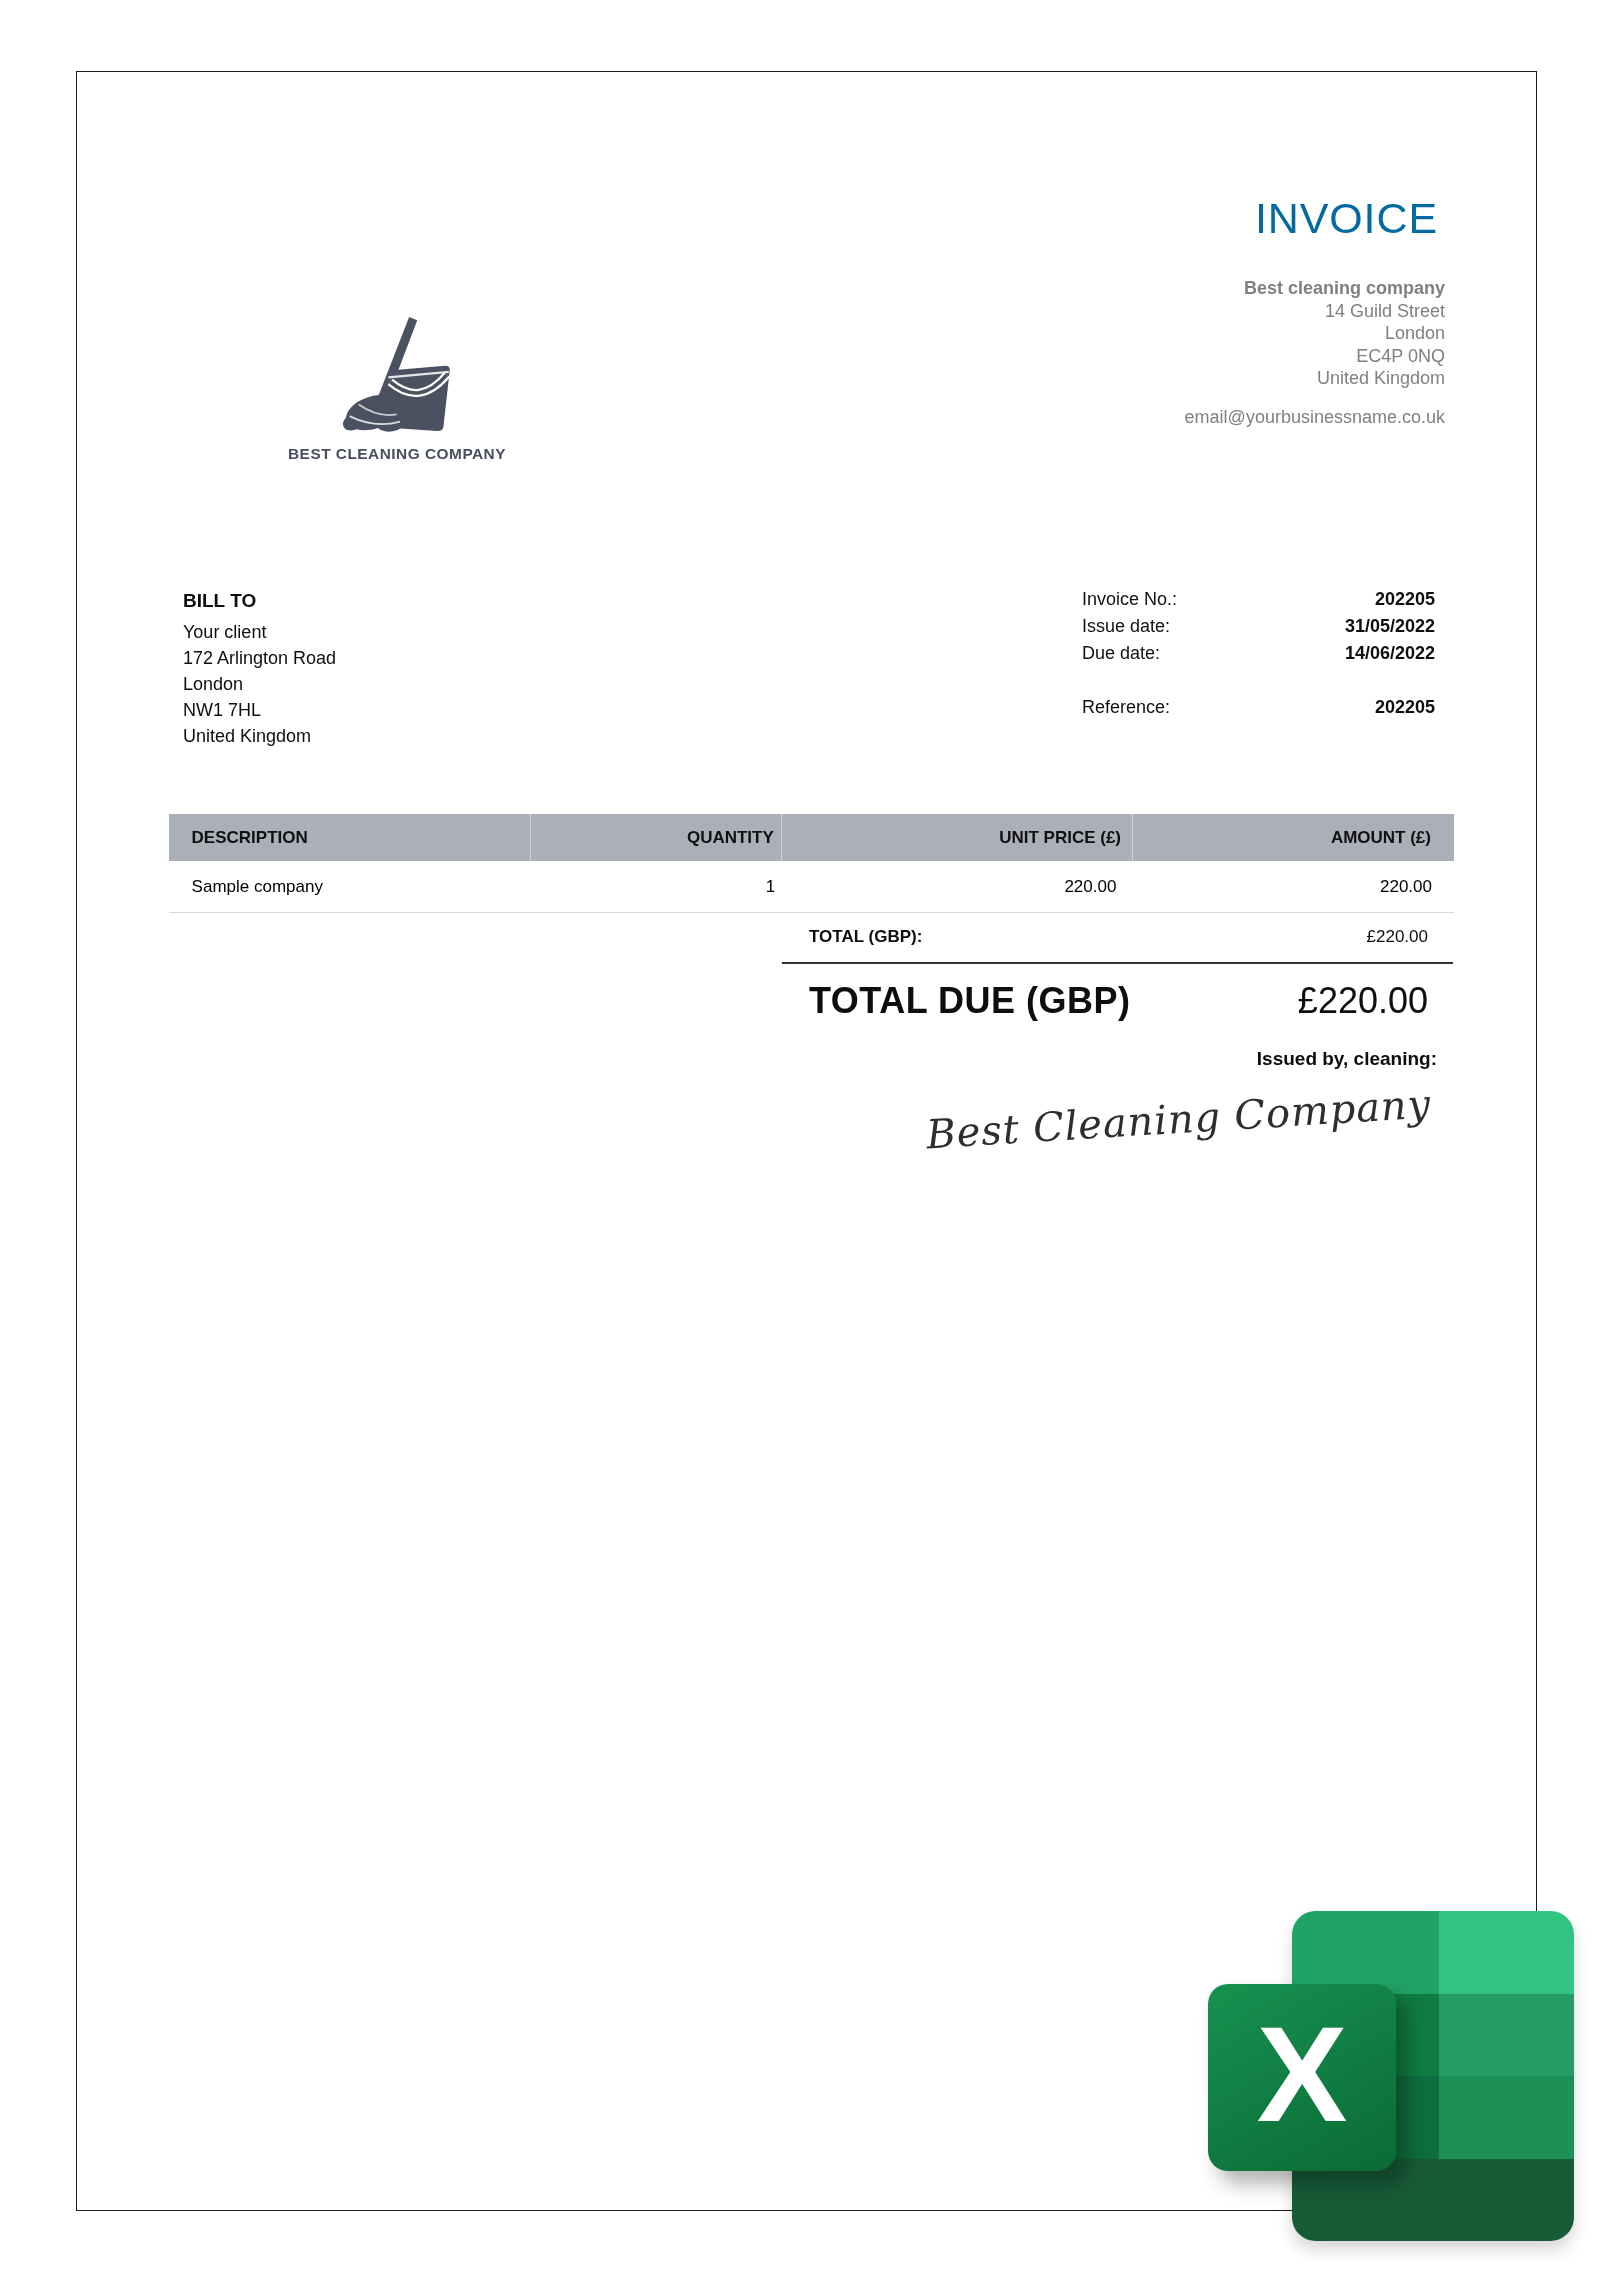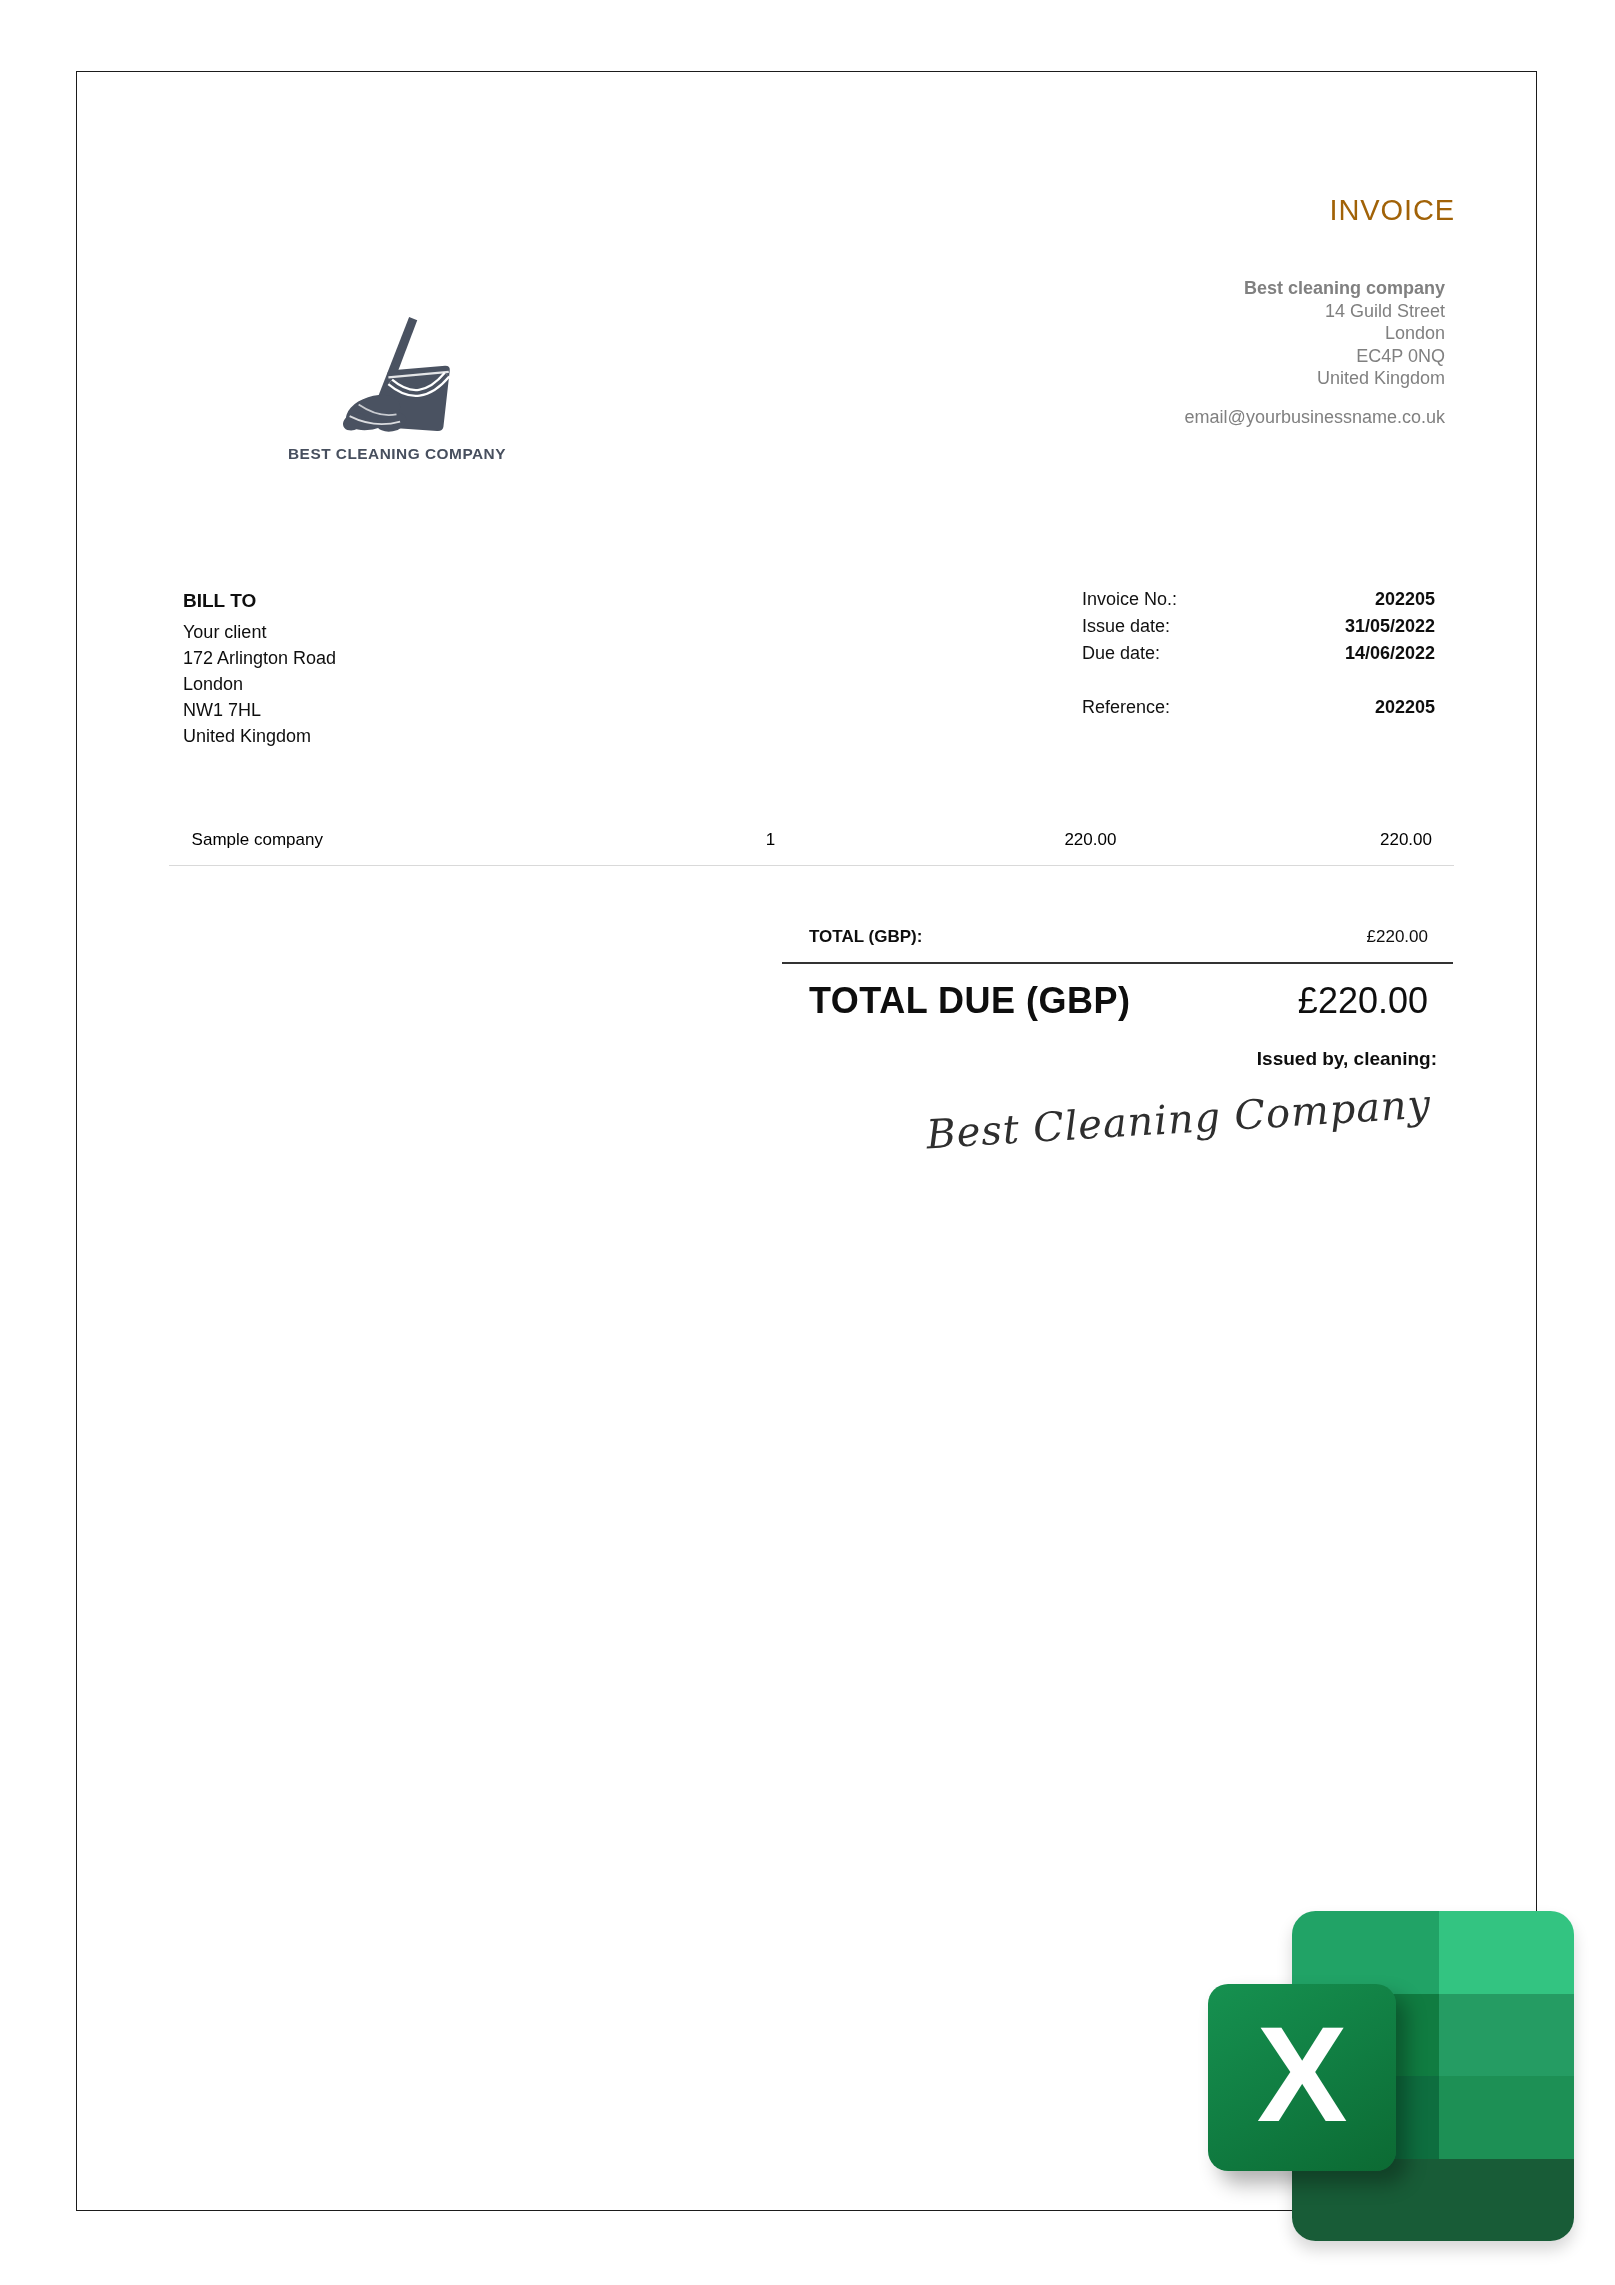--- a/index.html
+++ b/index.html
@@ -3,21 +3,21 @@
 <meta charset="utf-8">
 <style>
   html,body{margin:0;padding:0;background:#ffffff;}
   body{width:1616px;height:2286px;position:relative;font-family:"Liberation Sans",sans-serif;color:#0e0e0e;}
   .abs{position:absolute;}
 
   
   .page-border{left:76px;top:71px;width:1459px;height:2138px;border:1.8px solid #1b1b1b;background:#ffffff;}
 
   
-  .invoice-title{top:194px;right:161px;font-size:29px;letter-spacing:0.9px;color:#a16207;font-weight:400;}
+  .invoice-title{top:194px;right:178px;font-size:43px;letter-spacing:0.9px;color:#0369a1;font-weight:400;}
   .company-block{top:277px;right:171px;text-align:right;font-size:18px;line-height:22.6px;color:#808080;}
   .company-block .company-name{font-weight:bold;}
   .company-email{top:407px;right:171px;font-size:18px;color:#808080;}
 
   
   .logo-block{left:288px;top:317px;width:217px;text-align:center;}
   .logo-block svg{display:block;margin:0 auto;}
   .logo-label{margin-top:9px;font-size:15.4px;font-weight:bold;letter-spacing:0.5px;color:#474f5e;white-space:nowrap;}
 
   
@@ -135,20 +135,26 @@
       <span class="meta-label">Due date:</span>
       <span class="meta-value">14/06/2022</span>
     </div>
     <div class="meta-row gap">
       <span class="meta-label">Reference:</span>
       <span class="meta-value">202205</span>
     </div>
   </div>
 
   <div class="abs items-table">
+    <div class="tbl-header">
+      <div class="cell c1">DESCRIPTION</div>
+      <div class="cell c2">QUANTITY</div>
+      <div class="cell c3">UNIT PRICE (£)</div>
+      <div class="cell c4">AMOUNT (£)</div>
+    </div>
     <div class="tbl-row">
       <div class="cell c1">Sample company</div>
       <div class="cell c2">1</div>
       <div class="cell c3">220.00</div>
       <div class="cell c4">220.00</div>
     </div>
   </div>
 
   <div class="abs total-row">
     <span class="t-label">TOTAL (GBP):</span>

